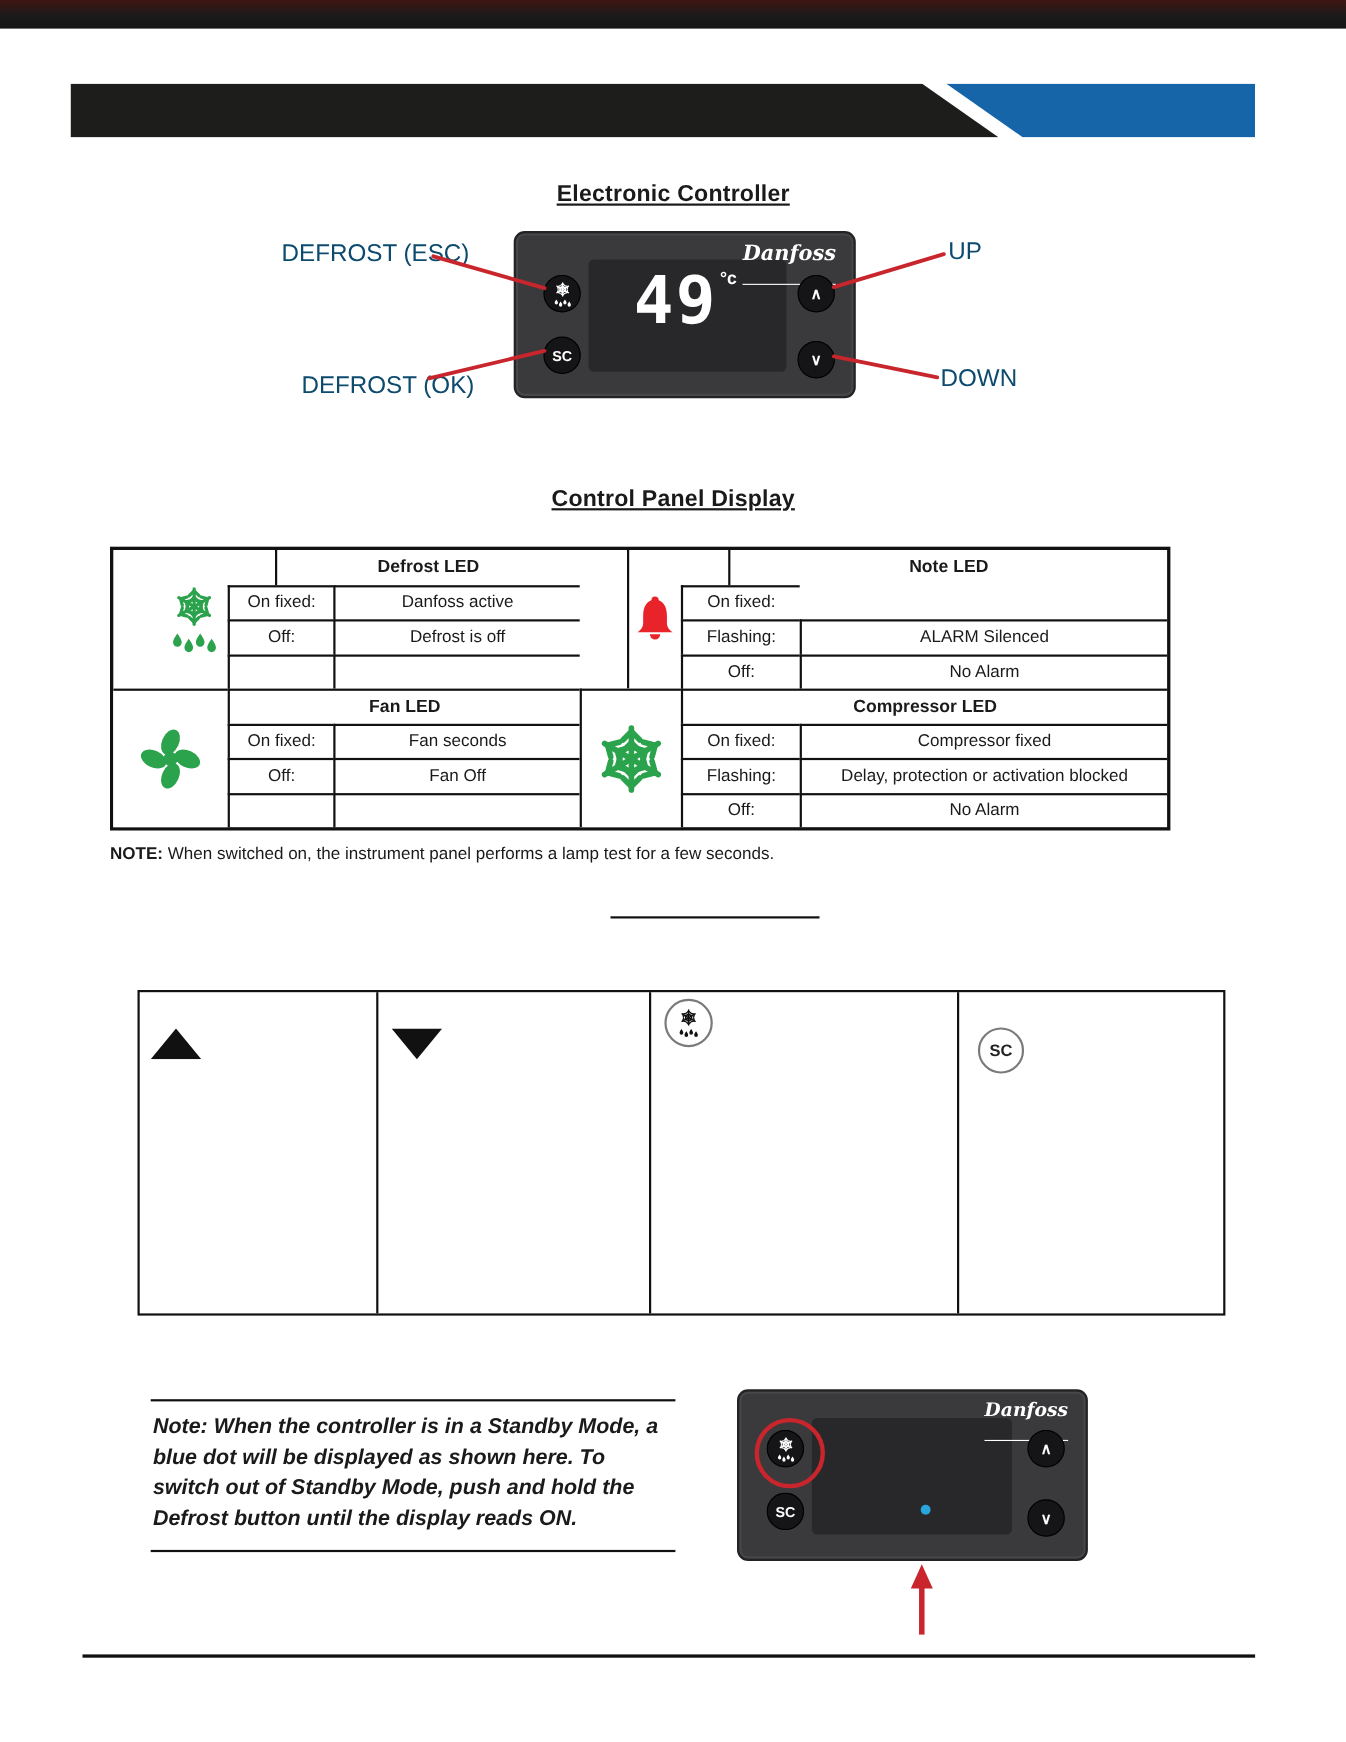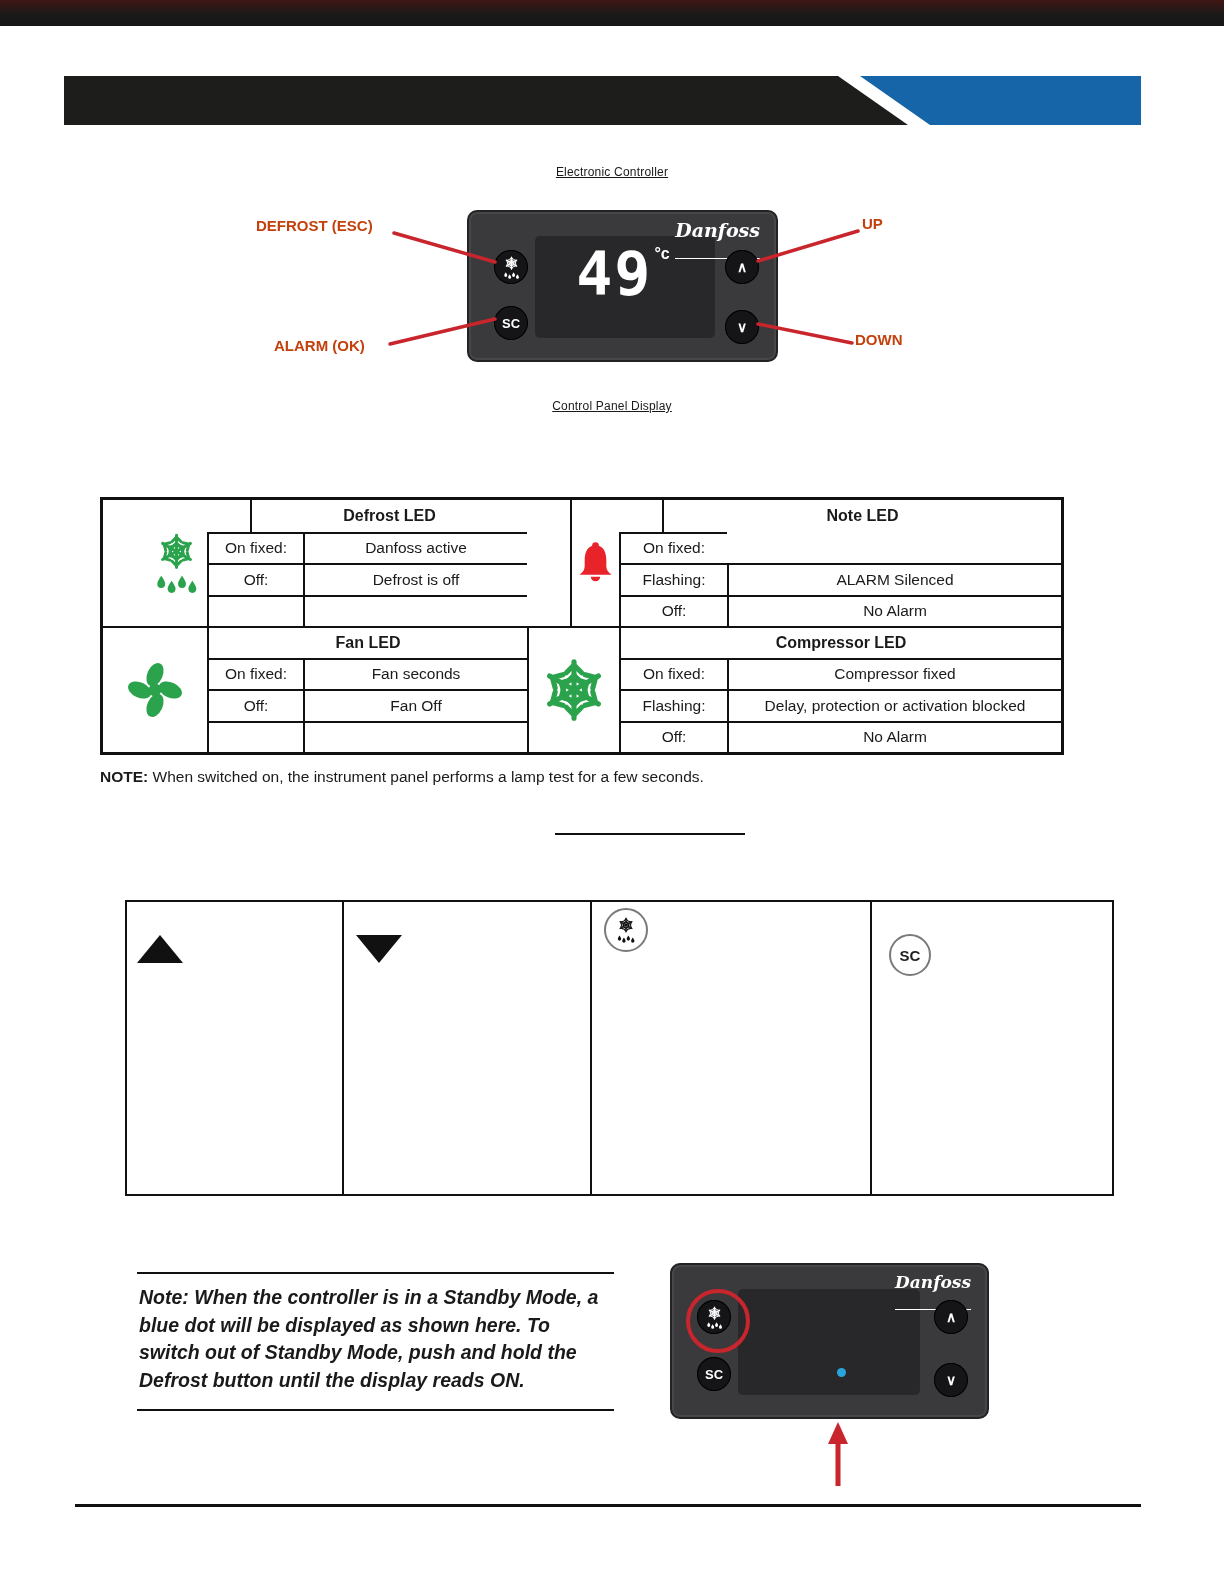--- a/index.html
+++ b/index.html
@@ -9,41 +9,41 @@
   
   .top-strip{position:absolute;left:0;top:0;width:100%;height:26px;
              background:linear-gradient(180deg,#401612 0%,#1a1a1a 55%,#161616 100%);}
 
   
   .bar-black{position:absolute;left:64px;top:76px;width:844px;height:49px;background:#1d1d1b;
              clip-path:polygon(0 0,calc(100% - 70px) 0,100% 100%,0 100%);}
   .bar-blue{position:absolute;left:860px;top:76px;width:281px;height:49px;background:#1565a8;
             clip-path:polygon(70px 100%,0 0,100% 0,100% 100%);}
 
-  .sec-title{position:absolute;left:0;width:100%;text-align:center;font-weight:normal;
-             font-size:12px;text-decoration:underline;letter-spacing:.2px;}
+  .sec-title{position:absolute;left:0;width:100%;text-align:center;font-weight:bold;
+             font-size:21px;text-decoration:underline;letter-spacing:.2px;}
 
   
   .device{position:absolute;background:#3a3a3c;border:2px solid #232325;border-radius:10px;
           box-shadow:inset 0 0 0 2px #47474a;}
   .panel{position:absolute;background:#28282b;border-radius:5px;}
   .brand{position:absolute;color:#fff;font-family:"DejaVu Serif",serif;font-style:italic;
          font-weight:bold;border-bottom:1.5px solid #fff;line-height:1.05;padding-bottom:17px;}
   .seg{position:absolute;font-family:"DejaVu Sans Mono",monospace;font-weight:bold;color:#fff;
        font-size:60px;line-height:1;text-align:center;letter-spacing:2px;}
   .seg .unit{font-family:"Liberation Sans",sans-serif;font-size:16px;font-weight:bold;
              vertical-align:36px;margin-left:2px;letter-spacing:0;}
   .btn{position:absolute;width:34px;height:34px;border-radius:50%;background:#151517;color:#fff;
        display:flex;align-items:center;justify-content:center;font-weight:bold;font-size:14px;
        box-shadow:0 0 0 1px #000 inset;}
   .btn .glyph{display:block;}
   .ring{position:absolute;width:56px;height:56px;border:4px solid #c9252c;border-radius:50%;}
   .bluedot{position:absolute;width:9px;height:9px;border-radius:50%;background:#2aa5dc;}
 
-  .callout{position:absolute;font-weight:bold;font-size:15px;color:#c2410c;white-space:nowrap;}
+  .callout{position:absolute;font-weight:normal;font-size:22px;color:#0c4a6e;white-space:nowrap;}
   .lines{position:absolute;left:0;top:0;pointer-events:none;}
 
   
   .ledgrid{position:absolute;left:100px;top:497px;width:958px;border:3px solid #111;
            display:grid;grid-template-columns:104px 96px 224px 92px 108px 1fr;
            grid-auto-rows:31.5px;background:#fff;}
   .c{border-left:2px solid #111;border-top:2px solid #111;display:flex;align-items:center;
      justify-content:center;font-size:15.5px;overflow:hidden;}
   .c.col1{border-left:none;}
   .c.row1{border-top:none;margin-left:43px;}
@@ -136,34 +136,34 @@
       <svg class="glyph" width="23" height="23" viewBox="0 0 100 100" style="color:#fff">
           <use href="#defrost-glyph"></use>
         </svg>
     </div>
     <div class="btn" style="left:25px;top:94px;font-size:13px">SC</div>
     <div class="btn" style="left:256px;top:38px">∧</div>
     <div class="btn" style="left:256px;top:98px">∨</div>
   </div>
 
   <div class="callout" style="left:256px;top:217px">DEFROST (ESC)</div>
-  <div class="callout" style="left:274px;top:337px">ALARM (OK)</div>
+  <div class="callout" style="left:274px;top:337px">DEFROST (OK)</div>
   <div class="callout" style="left:862px;top:215px">UP</div>
   <div class="callout" style="left:855px;top:331px">DOWN</div>
 
   <svg class="lines" width="1224" height="430">
     <g stroke="#c9252c" stroke-width="3.5" stroke-linecap="round">
       <line x1="394" y1="233" x2="495" y2="262"></line>
       <line x1="390" y1="344" x2="495" y2="319"></line>
       <line x1="858" y1="231" x2="758" y2="261"></line>
       <line x1="852" y1="343" x2="758" y2="324"></line>
     </g>
   </svg>
 
-  <div class="sec-title" style="top:399px;">Control Panel Display</div>
+  <div class="sec-title" style="top:442px;">Control Panel Display</div>
 
   <div class="ledgrid">
 
     <div class="c icell col1 row1" style="grid-column:1;grid-row:1/5">
       <svg class="gi-green" width="76" height="76" viewBox="0 0 100 100">
           <use href="#defrost-glyph"></use>
         </svg>
     </div>
     <div class="c hdr row1" style="grid-column:2/4;grid-row:1">Defrost LED</div>
     <div class="c" style="grid-column:2;grid-row:2">On fixed:</div>

